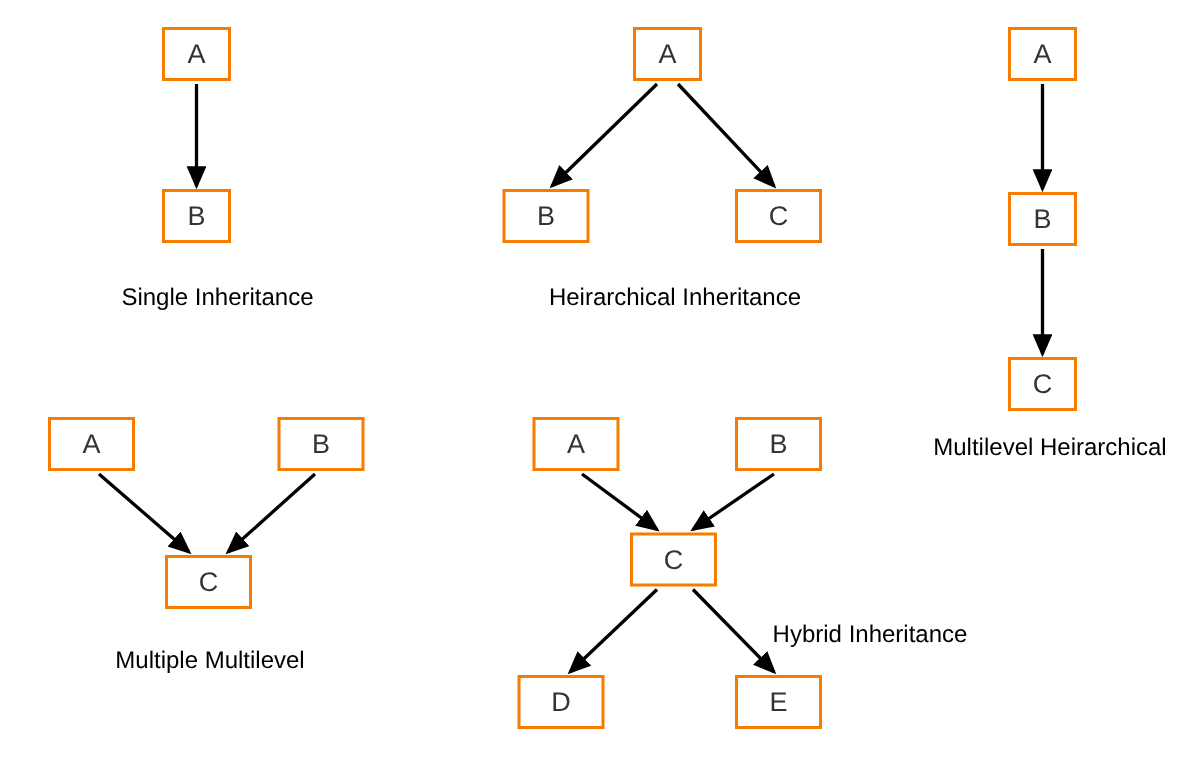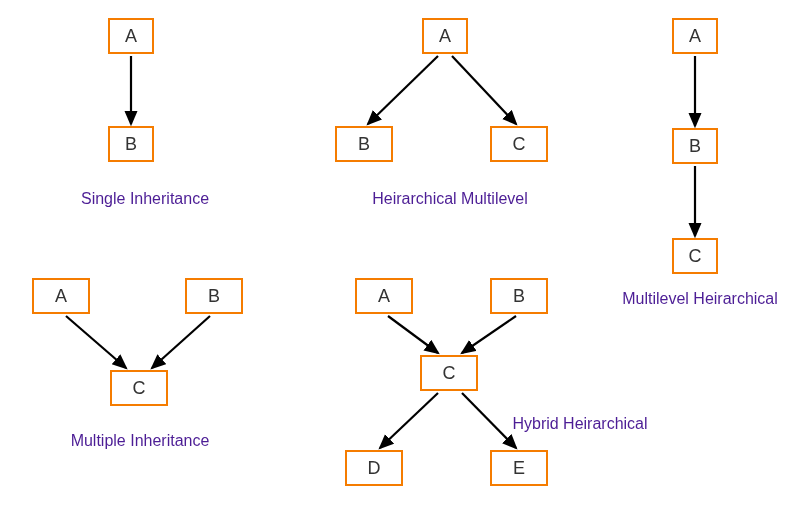--- a/index.html
+++ b/index.html
@@ -18,21 +18,21 @@
     text-align: center;
     font-size: 18px;
     color: #333;
     display: flex;
     align-items: center;
     justify-content: center;
     box-sizing: border-box;
   }
   .label {
     position: absolute;
-    color: #4c1d95;
+    color: #000000;
     font-size: 16px;
     text-align: center;
   }
   svg.arrows {
     position: absolute;
     top: 0;
     left: 0;
     width: 795px;
     height: 505px;
     pointer-events: none;
@@ -41,38 +41,38 @@
 </head>
 <body>
 
 <div class="box" style="left:108px; top:18px; width:46px; height:36px;">A</div>
 <div class="box" style="left:108px; top:126px; width:46px; height:36px;">B</div>
 <div class="label" style="left:60px; top:190px; width:170px;">Single Inheritance</div>
 
 <div class="box" style="left:422px; top:18px; width:46px; height:36px;">A</div>
 <div class="box" style="left:335px; top:126px; width:58px; height:36px;">B</div>
 <div class="box" style="left:490px; top:126px; width:58px; height:36px;">C</div>
-<div class="label" style="left:345px; top:190px; width:210px;">Heirarchical Multilevel</div>
+<div class="label" style="left:345px; top:190px; width:210px;">Heirarchical Inheritance</div>
 
 <div class="box" style="left:672px; top:18px; width:46px; height:36px;">A</div>
 <div class="box" style="left:672px; top:128px; width:46px; height:36px;">B</div>
 <div class="box" style="left:672px; top:238px; width:46px; height:36px;">C</div>
 <div class="label" style="left:610px; top:290px; width:180px;">Multilevel Heirarchical</div>
 
 <div class="box" style="left:32px; top:278px; width:58px; height:36px;">A</div>
 <div class="box" style="left:185px; top:278px; width:58px; height:36px;">B</div>
 <div class="box" style="left:110px; top:370px; width:58px; height:36px;">C</div>
-<div class="label" style="left:45px; top:432px; width:190px;">Multiple Inheritance</div>
+<div class="label" style="left:45px; top:432px; width:190px;">Multiple Multilevel</div>
 
 <div class="box" style="left:355px; top:278px; width:58px; height:36px;">A</div>
 <div class="box" style="left:490px; top:278px; width:58px; height:36px;">B</div>
 <div class="box" style="left:420px; top:355px; width:58px; height:36px;">C</div>
 <div class="box" style="left:345px; top:450px; width:58px; height:36px;">D</div>
 <div class="box" style="left:490px; top:450px; width:58px; height:36px;">E</div>
-<div class="label" style="left:495px; top:415px; width:170px;">Hybrid Heirarchical</div>
+<div class="label" style="left:495px; top:415px; width:170px;">Hybrid Inheritance</div>
 
 <svg class="arrows">
   <defs>
     <marker id="arrowhead" markerWidth="8" markerHeight="8" refX="6" refY="3" orient="auto">
       <path d="M0,0 L7,3 L0,6 Z" fill="#000"></path>
     </marker>
   </defs>
 
   <line x1="131" y1="56" x2="131" y2="124" stroke="#000" stroke-width="2.2" marker-end="url(#arrowhead)"></line>
 

